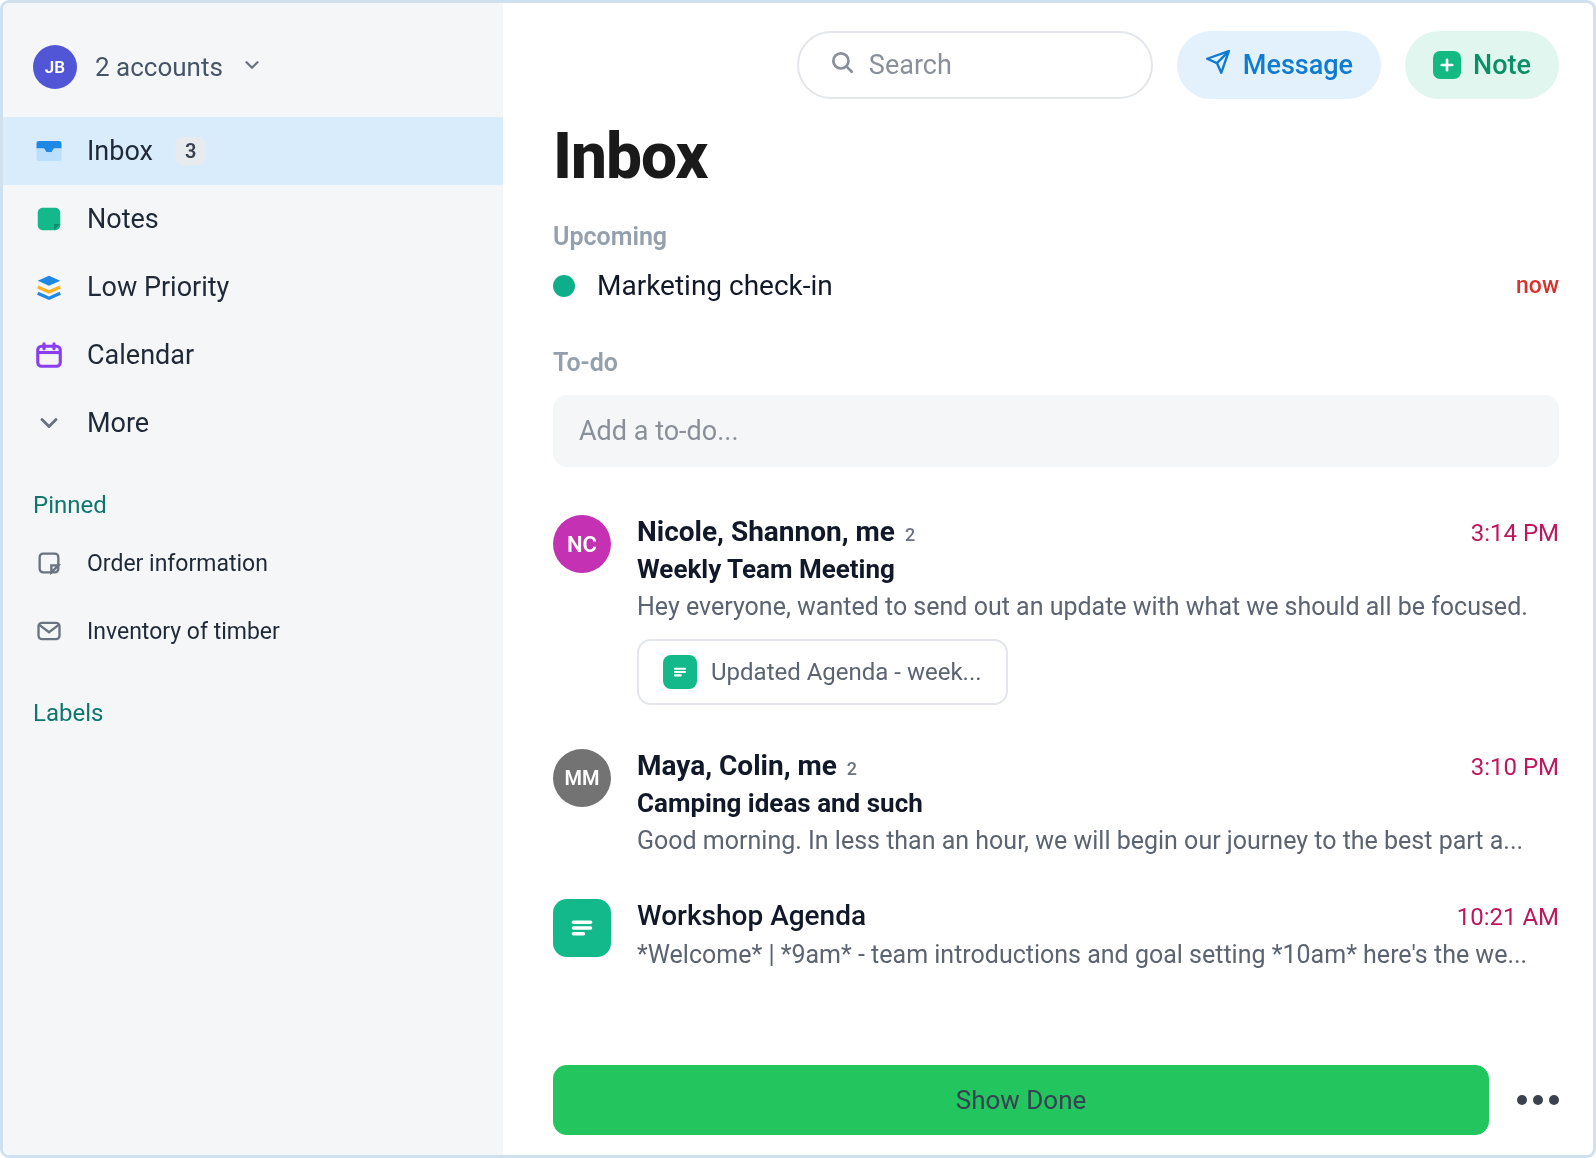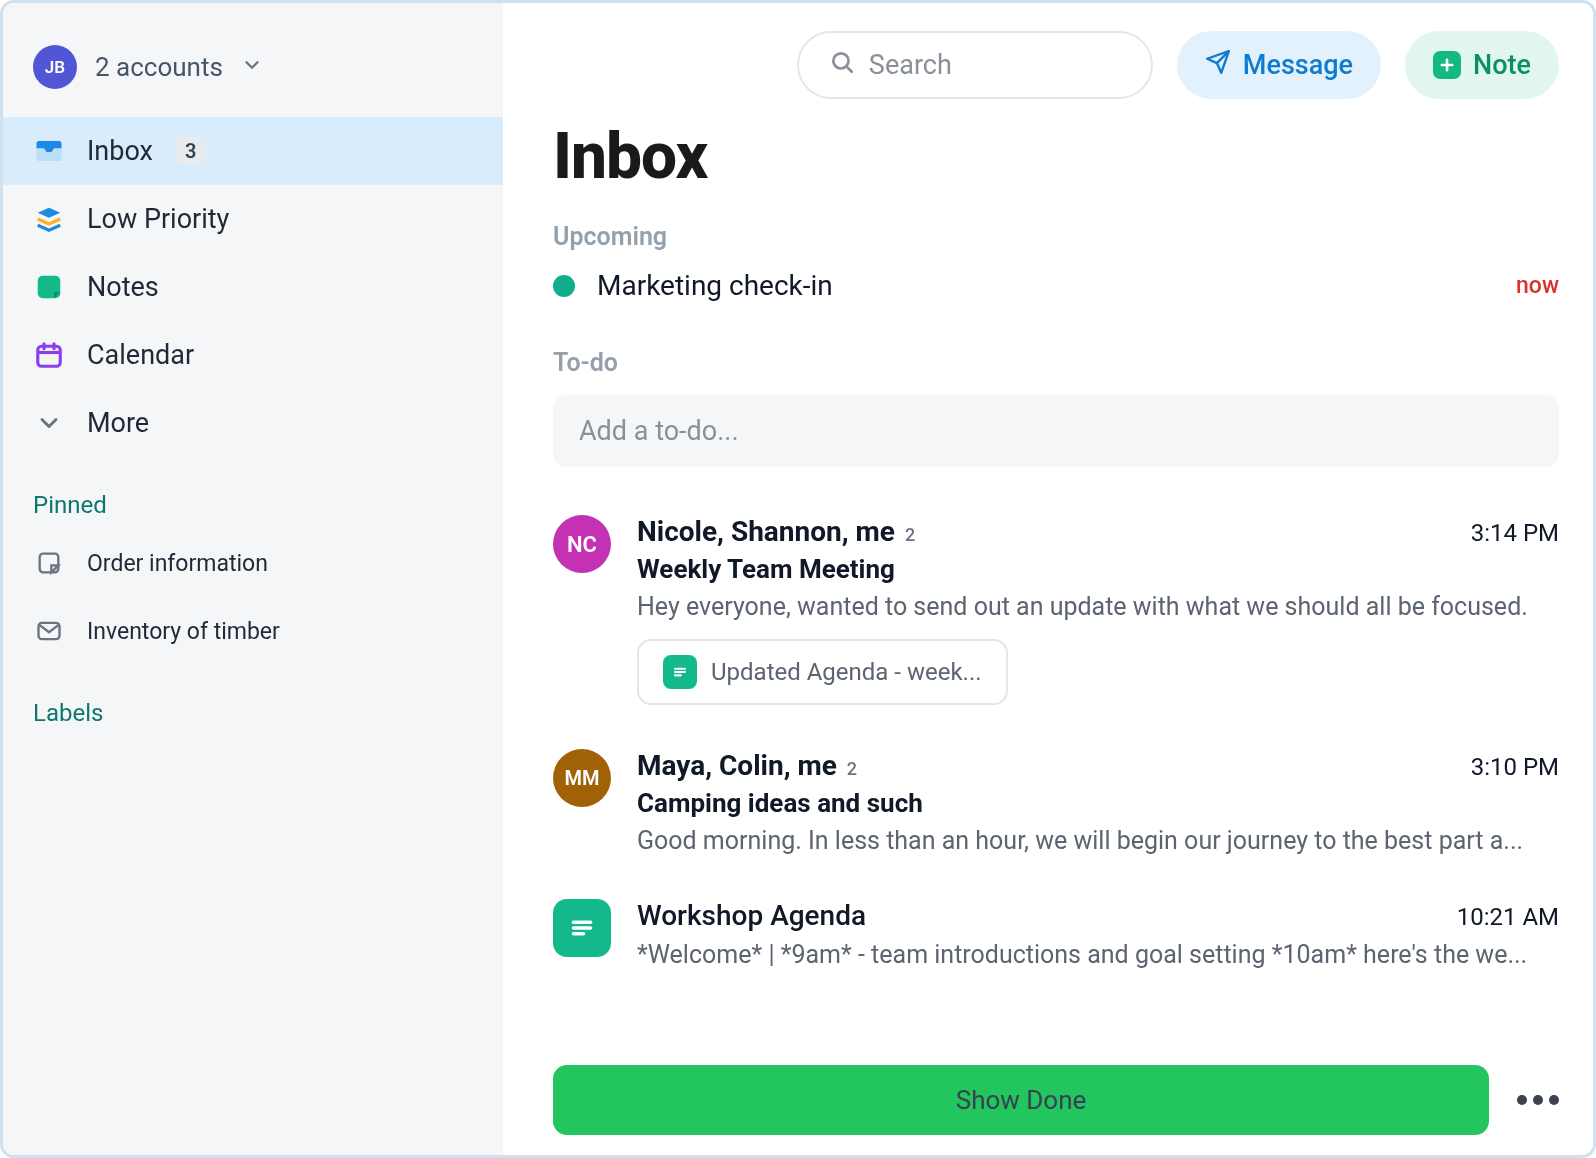--- a/index.html
+++ b/index.html
@@ -8,21 +8,21 @@
     background: #fff;
     color: #1a1a1a;
     width: 1596px;
     height: 1158px;
     transform-origin: top left;
   }
   .app-frame {
     width: 1596px;
     height: 1158px;
     border: 3px solid #cfe0ef;
-    border-radius: 14px;
+    border-radius: 9px;
     display: flex;
     overflow: hidden;
     background: #fff;
   }
   
   .sidebar {
     width: 500px;
     background: #f4f6f8;
     display: flex;
     flex-direction: column;
@@ -107,26 +107,26 @@
   .upcoming-time { color: #d9322d; font-size: 23px; font-weight: 500; }
   .todo-input {
     background: #f5f6f7; border-radius: 14px; padding: 20px 26px;
     color: #8a9099; font-size: 27px; margin-bottom: 30px; cursor: text;
   }
   .thread {
     display: flex; gap: 26px; padding: 18px 0 26px 0;
     cursor: pointer;
   }
   .avatar-nc { background: #c431b3; }
-  .avatar-mm { background: #a16207; }
+  .avatar-mm { background: #737373; }
   .thread-body { flex: 1; min-width: 0; }
   .thread-top { display: flex; justify-content: space-between; align-items: baseline; }
   .thread-people { font-size: 28px; font-weight: 700; color: #111827; }
   .thread-count { font-size: 18px; color: #6b7280; font-weight: 500; margin-left: 6px; }
-  .thread-time { font-size: 24px; color: #0f172a; }
+  .thread-time { font-size: 24px; color: #be185d; }
   .thread-subject { font-size: 26px; font-weight: 700; color: #111827; margin-top: 6px; }
   .thread-preview {
     font-size: 25px; color: #5b6470; margin-top: 8px;
     white-space: nowrap; overflow: hidden; text-overflow: ellipsis;
   }
   .attachment-chip {
     display: inline-flex; align-items: center; gap: 14px;
     border: 2px solid #e3e6ea; border-radius: 14px; padding: 14px 24px;
     margin-top: 18px; font-size: 24px; color: #5b6470;
   }
@@ -176,36 +176,36 @@
               <path d="M2 10v8a2 2 0 0 0 2 2h16a2 2 0 0 0 2-2v-8h-6l-2 3h-4l-2-3H2z" fill="#bbdefb"></path>
             </svg>
         </span>
         <span>Inbox</span>
         <span class="badge">3</span>
       </div>
 
       <div class="nav-item">
         <span class="nav-icon">
           <svg width="30" height="30" viewBox="0 0 24 24">
+              <rect x="3" y="3" width="18" height="18" rx="4" fill="#13b98b"></rect>
+              <path d="M16 21l5-5h-5v5z" fill="#0d8f6b"></path>
+            </svg>
+        </span>
+        <span>Notes</span>
+      </div>
+
+      <div class="nav-item">
+        <span class="nav-icon">
+          <svg width="30" height="30" viewBox="0 0 24 24">
               <path d="M12 3l9 4-9 4-9-4 9-4z" fill="#1e88e5"></path>
               <path d="M3 12l9 4 9-4" fill="none" stroke="#ffb020" stroke-width="2.5"></path>
               <path d="M3 17l9 4 9-4" fill="none" stroke="#1e88e5" stroke-width="2.5"></path>
             </svg>
         </span>
         <span>Low Priority</span>
-      </div>
-
-      <div class="nav-item">
-        <span class="nav-icon">
-          <svg width="30" height="30" viewBox="0 0 24 24">
-              <rect x="3" y="3" width="18" height="18" rx="4" fill="#13b98b"></rect>
-              <path d="M16 21l5-5h-5v5z" fill="#0d8f6b"></path>
-            </svg>
-        </span>
-        <span>Notes</span>
       </div>
 
       <div class="nav-item">
         <span class="nav-icon">
           <svg width="30" height="30" viewBox="0 0 24 24">
               <rect x="3" y="5" width="18" height="16" rx="3" fill="none" stroke="#8b3ef0" stroke-width="2.5"></rect>
               <line x1="3" y1="10" x2="21" y2="10" stroke="#8b3ef0" stroke-width="2.5"></line>
               <line x1="8" y1="3" x2="8" y2="7" stroke="#8b3ef0" stroke-width="2.5" stroke-linecap="round"></line>
               <line x1="16" y1="3" x2="16" y2="7" stroke="#8b3ef0" stroke-width="2.5" stroke-linecap="round"></line>
             </svg>

